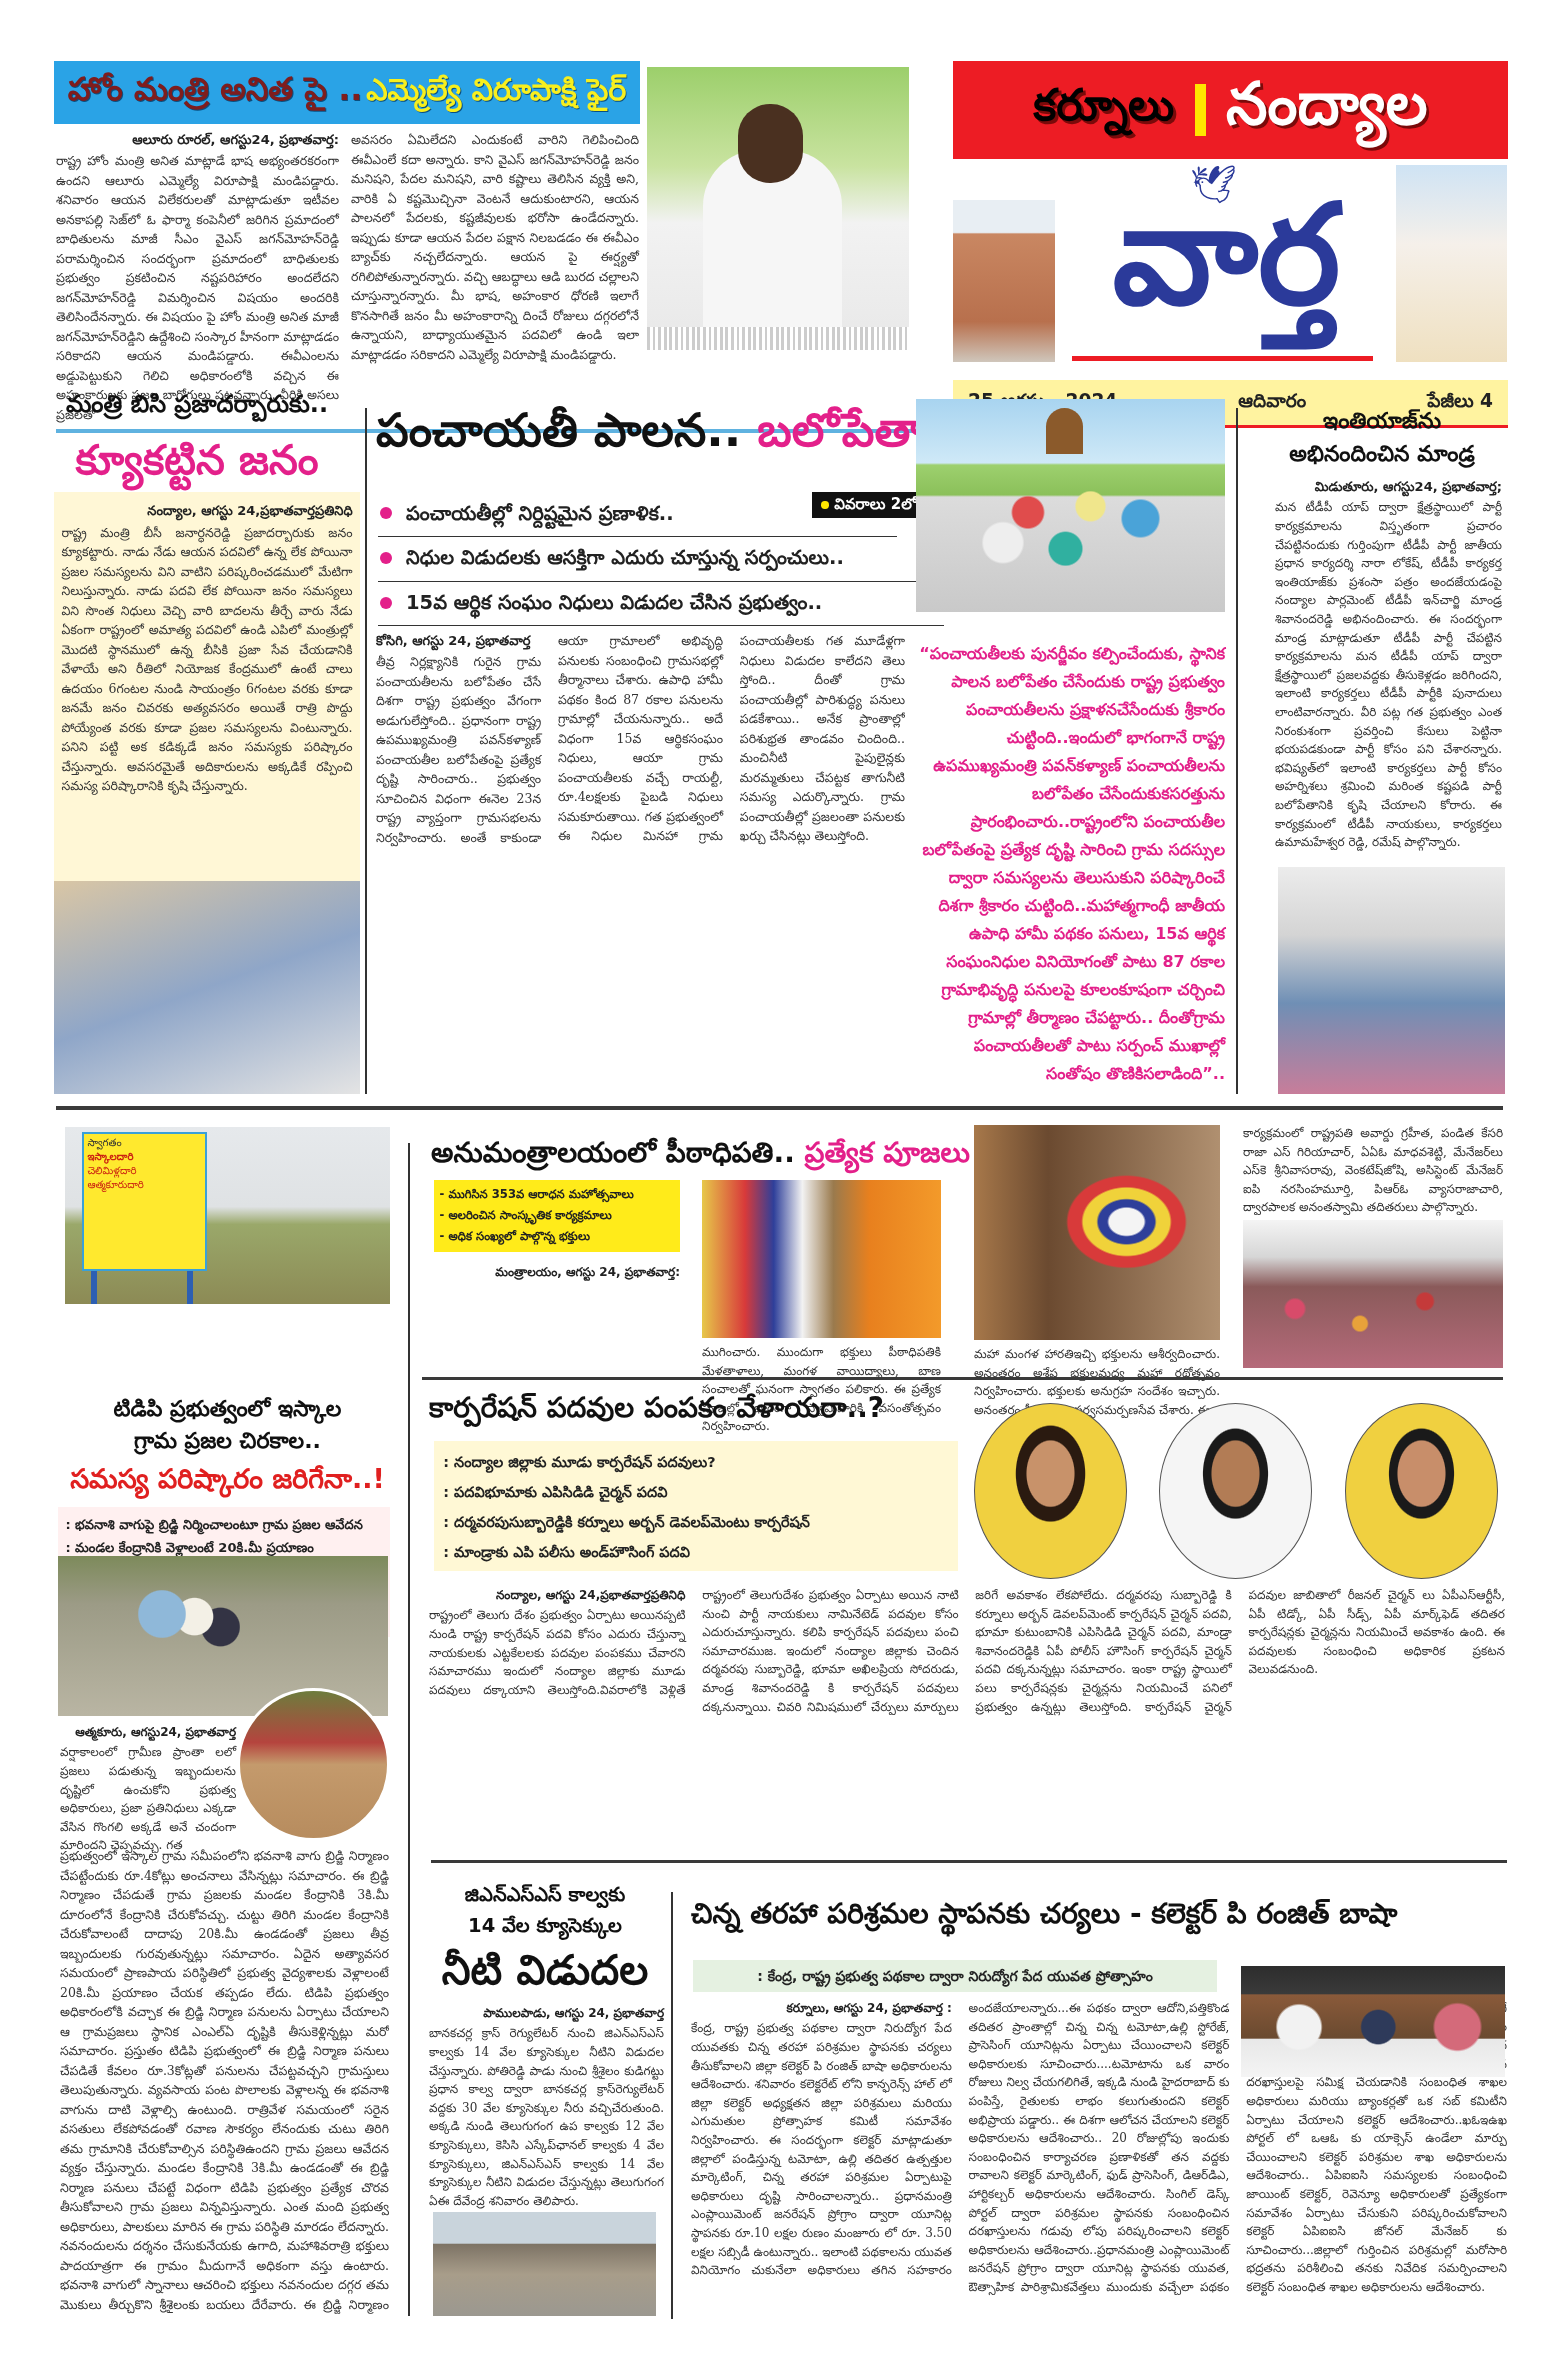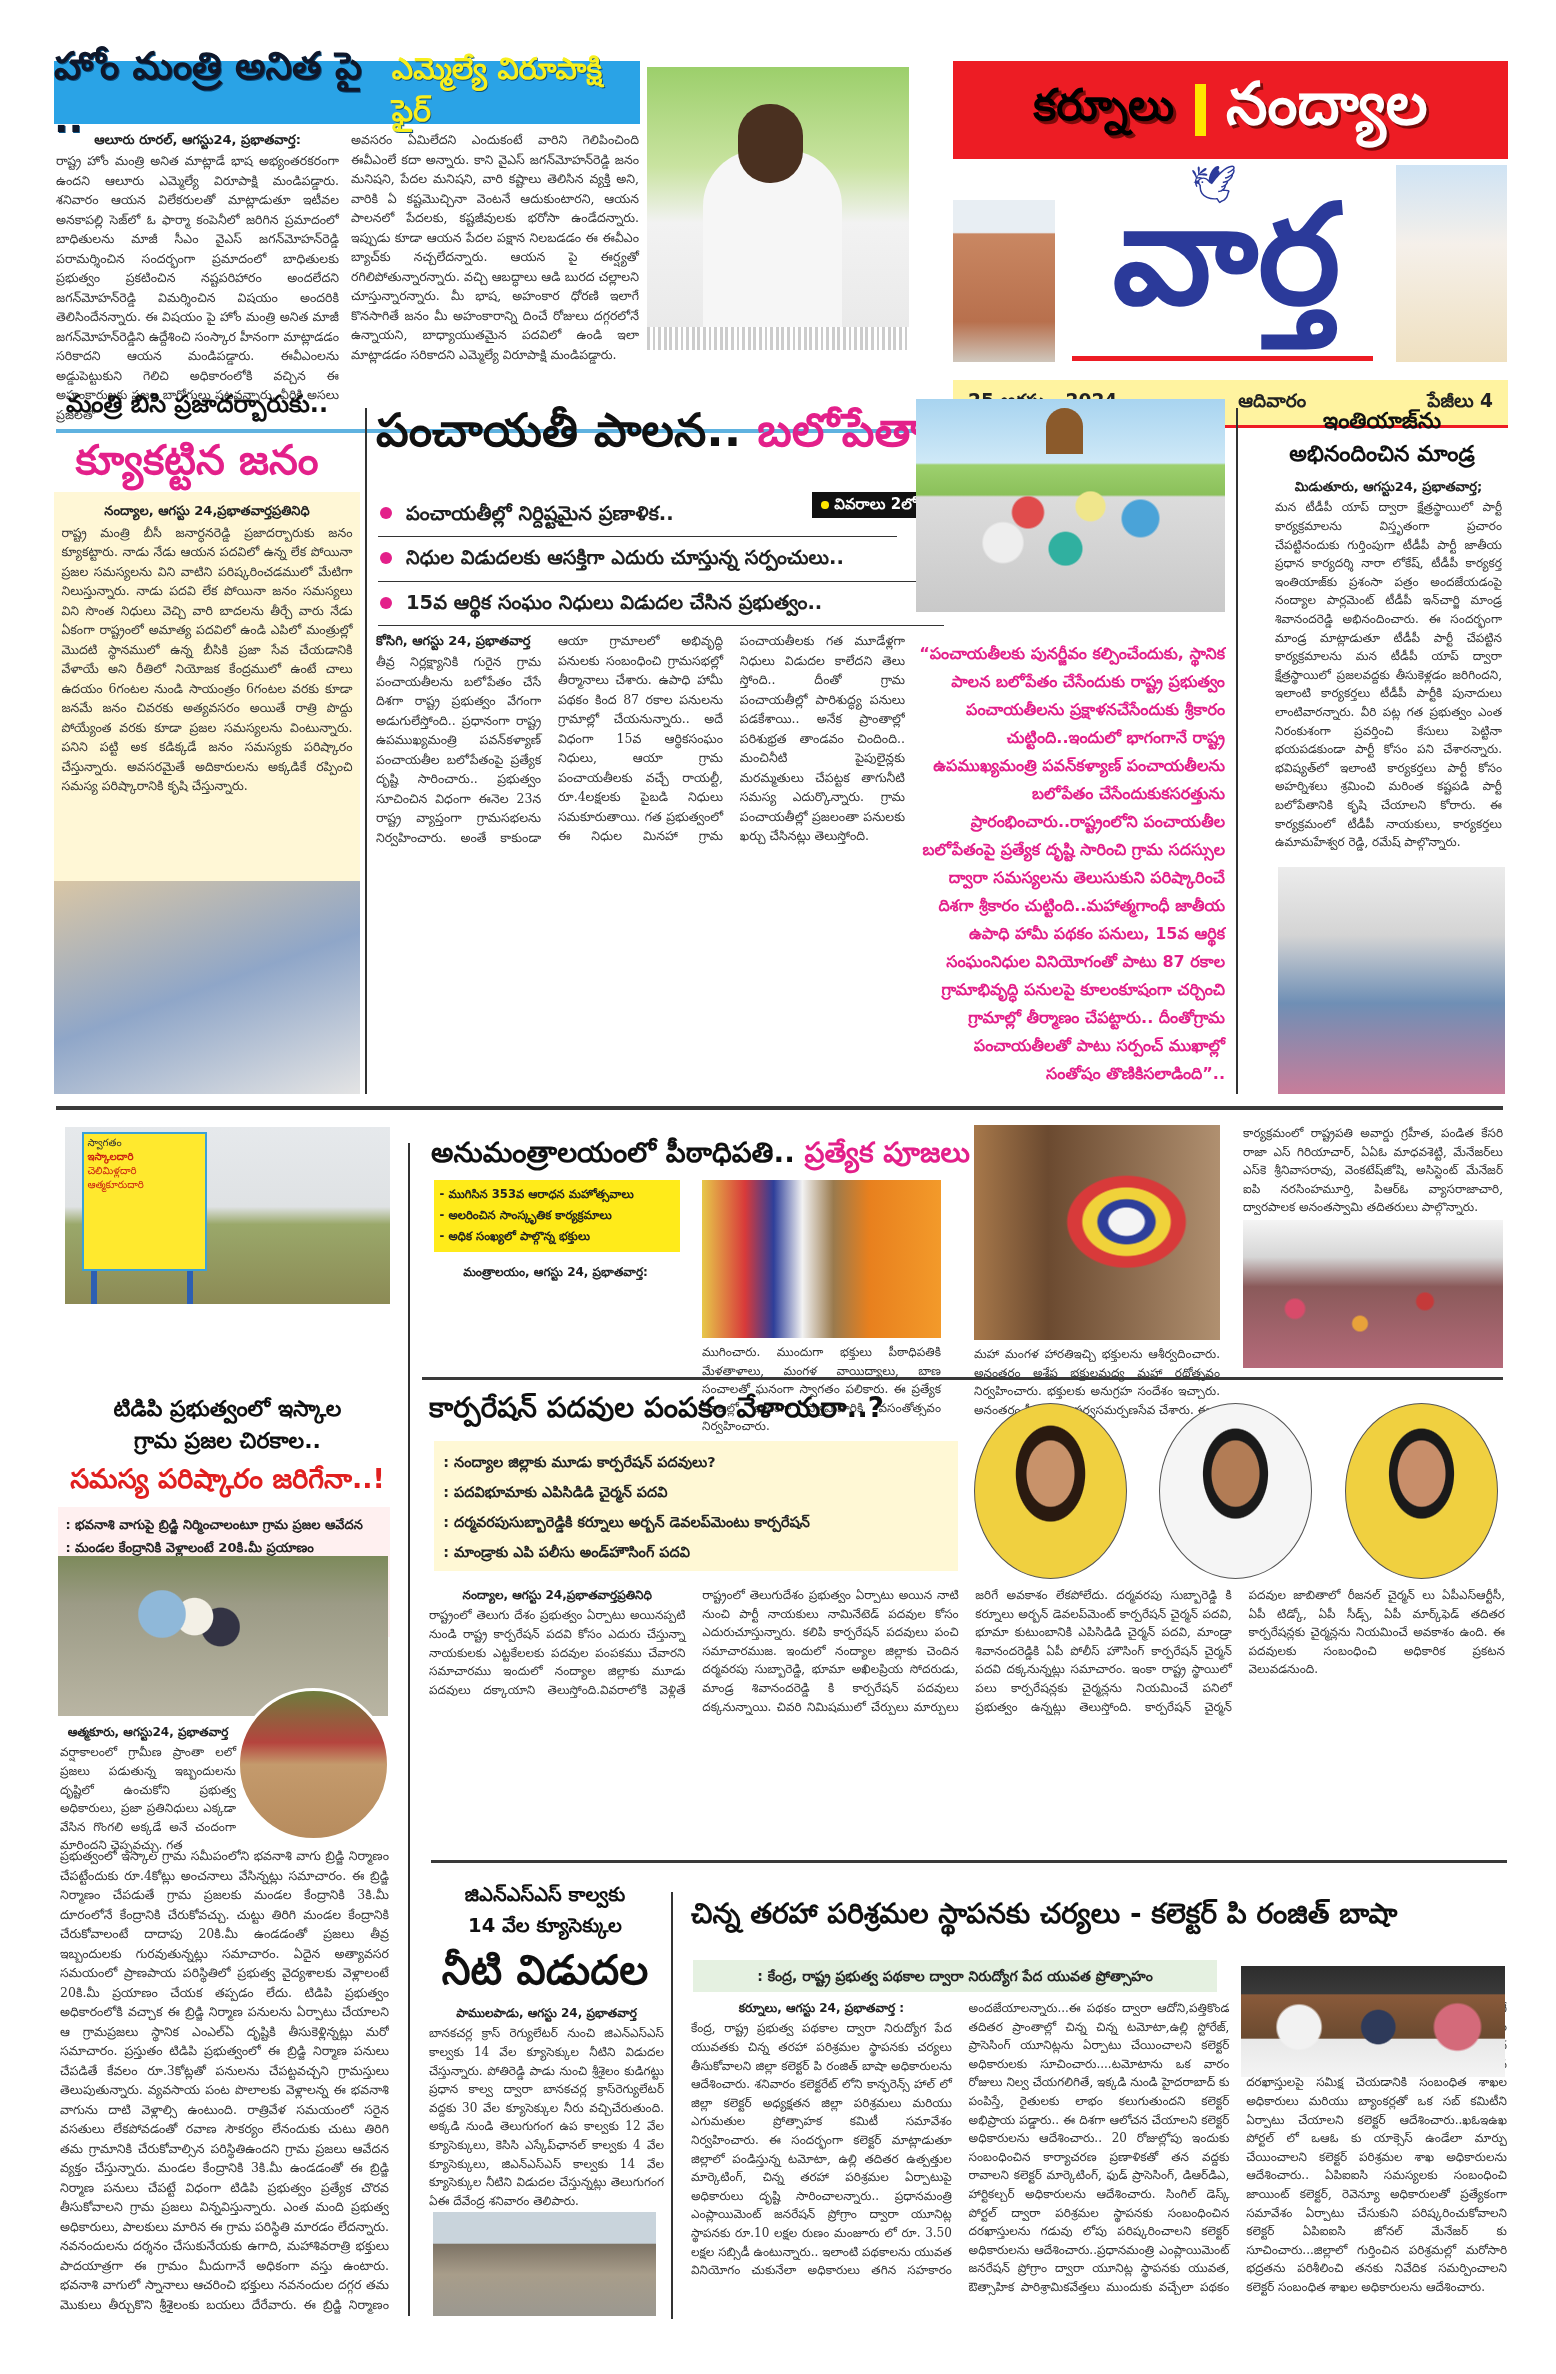--- a/index.html
+++ b/index.html
@@ -1,32 +1,32 @@
 <!DOCTYPE html>
 <html style="font-size:15px"><head>
 <meta charset="utf-8">
 <style>
 *{box-sizing:border-box;margin:0;padding:0}
 body{width:1556px;height:2375px;background:#fff;position:relative;font-family:"DejaVu Sans",sans-serif;color:#222;overflow:hidden}
 .abs{position:absolute}
 .body-text{font-family:"DejaVu Serif",serif;font-size:12.5px;line-height:19.5px;color:#333;text-align:justify}
-.dateline{font-family:"DejaVu Sans",sans-serif;font-weight:bold;font-size:13px;color:#222;text-align:center;margin-bottom:1.9px}
+.dateline{font-family:"DejaVu Sans",sans-serif;font-weight:bold;font-size:13px;color:#222;text-align:right;margin-bottom:1.9px}
 .photo{background:linear-gradient(135deg,#b9b3a8,#7f7a72);overflow:hidden}
 .rule-h{position:absolute;height:3.7px;background:#3a3a3a}
 .rule-v{position:absolute;width:1.9px;background:#333}
 .bullets li{list-style:none;font-family:"DejaVu Sans",sans-serif}
 .head-black{font-family:"DejaVu Sans",sans-serif;font-weight:bold;color:#111}
 .head-pink{color:#e3208a;font-family:"DejaVu Sans",sans-serif;font-weight:bold}
 .cols3{column-count:3;column-gap:16.7px}
 </style>
 </head>
 <body>
 
 <div class="abs" style="left:54px;top:61px;width:586px;height:63px;background:#2aa3e6;display:flex;align-items:center;justify-content:center;gap:3.7px;">
-  <span class="head-black" style="color:#0f172a;font-size:38px;text-shadow:0.9px 0.9px 0 #0a4f80">హోం మంత్రి అనిత పై .. </span>
+  <span class="head-black" style="color:#7f1d1d;font-size:32px;text-shadow:0.9px 0.9px 0 #0a4f80">హోం మంత్రి అనిత పై .. </span>
   <span class="head-black" style="color:#f7ef1e;font-size:30px;text-shadow:0.9px 0.9px 0 #0a4f80">ఎమ్మెల్యే విరూపాక్షి ఫైర్</span>
 </div>
 <div class="abs body-text" style="left:56px;top:130px;width:283px;">
   <div class="dateline">ఆలూరు రూరల్, ఆగస్టు24, ప్రభాతవార్త:</div>
   <div>రాష్ట్ర హోం మంత్రి అనిత మాట్లాడే భాష అభ్యంతరకరంగా ఉందని ఆలూరు ఎమ్మెల్యే విరూపాక్షి మండిపడ్డారు. శనివారం ఆయన విలేకరులతో మాట్లాడుతూ ఇటీవల అనకాపల్లి సెజ్‌లో ఓ ఫార్మా కంపెనీలో జరిగిన ప్రమాదంలో బాధితులను మాజీ సీఎం వైఎస్ జగన్‌మోహన్‌రెడ్డి పరామర్శించిన సందర్భంగా ప్రమాదంలో బాధితులకు ప్రభుత్వం ప్రకటించిన నష్టపరిహారం అందలేదని జగన్‌మోహన్‌రెడ్డి విమర్శించిన విషయం అందరికి తెలిసిందేనన్నారు. ఈ విషయం పై హోం మంత్రి అనిత మాజీ జగన్‌మోహన్‌రెడ్డిని ఉద్దేశించి సంస్కార హీనంగా మాట్లాడడం సరికాదని ఆయన మండిపడ్డారు. ఈవీఎంలను అడ్డుపెట్టుకుని గెలిచి అధికారంలోకి వచ్చిన ఈ అహంకారులకు ప్రజల బాగోగులు పట్టవన్నారు. వీరికి అసలు ప్రజలతో</div>
 </div>
 <div class="abs body-text" style="left:351px;top:130px;width:288px;">
   <div>అవసరం ఏమిలేదని ఎందుకంటే వారిని గెలిపించింది ఈవీఎంలే కదా అన్నారు. కాని వైఎస్ జగన్‌మోహన్‌రెడ్డి జనం మనిషని, పేదల మనిషని, వారి కష్టాలు తెలిసిన వ్యక్తి అని, వారికి ఏ కష్టమొచ్చినా వెంటనే ఆదుకుంటారని, ఆయన పాలనలో పేదలకు, కష్టజీవులకు భరోసా ఉండేదన్నారు. ఇప్పుడు కూడా ఆయన పేదల పక్షాన నిలబడడం ఈ ఈవీఎం బ్యాచ్‌కు నచ్చలేదన్నారు. ఆయన పై ఈర్ష్యతో రగిలిపోతున్నారన్నారు. వచ్చి ఆబద్ధాలు ఆడి బురద చల్లాలని చూస్తున్నారన్నారు. మీ భాష, అహంకార ధోరణి ఇలాగే కొనసాగితే జనం మీ అహంకారాన్ని దించే రోజులు దగ్గరలోనే ఉన్నాయని, బాధ్యాయుతమైన పదవిలో ఉండి ఇలా మాట్లాడడం సరికాదని ఎమ్మెల్యే విరూపాక్షి మండిపడ్డారు.</div>
 </div>
 <div class="abs photo" style="left:647px;top:67px;width:262px;height:283px;background:linear-gradient(180deg,#9ccf6b 0%,#c9e3a0 35%,#f2f2f2 55%,#e8e8e8 100%);">

